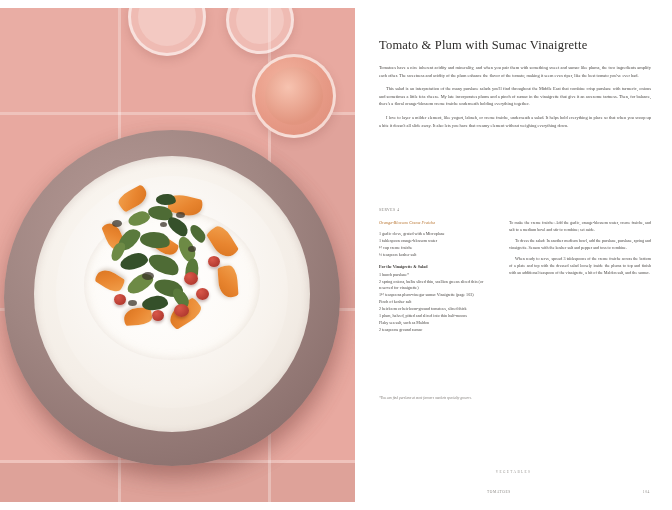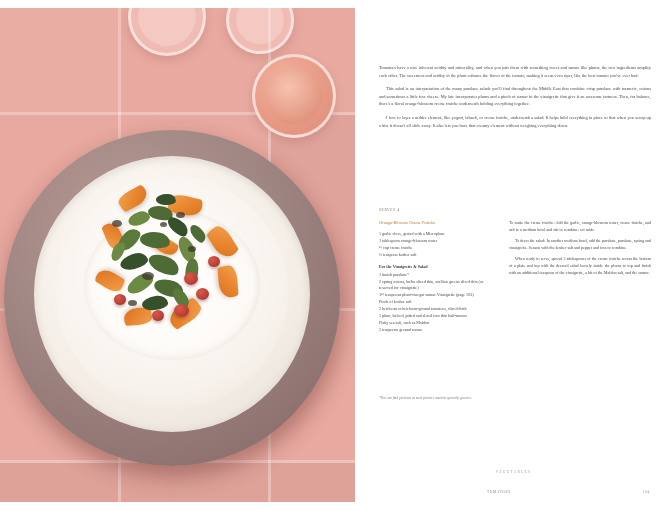--- a/index.html
+++ b/index.html
@@ -361,20 +361,21 @@
             <div class="seedblob" style="left:104px;top:46px;width:7px;height:5px;"></div>
           </div>
         </div>
       </div>
     </div>
 
     <div class="gutter-shadow"></div>
 
     <div class="text-page">
 
+      <div class="recipe-title">Tomato &amp; Plum with Sumac Vinaigrette</div>
 
       <div class="intro">
         <p>Tomatoes have a nice inherent acidity and minerality, and when you pair them with something sweet and sumac like plums, the two ingredients amplify each other. The sweetness and acidity of the plum enhance the flavor of the tomato, making it seem even riper, like the best tomato you've ever had.</p>
         <p>This salad is an interpretation of the many purslane salads you'll find throughout the Middle East that combine crisp purslane with turmeric, onions and sometimes a little feta cheese. My late incorporates plums and a pinch of sumac in the vinaigrette that give it an awesome tartness. Then, for balance, there's a floral orange-blossom creme fraiche underneath holding everything together.</p>
         <p>I love to layer a milder element, like yogurt, labneh, or creme fraiche, underneath a salad. It helps hold everything in place so that when you scoop up a bite it doesn't all slide away. It also lets you have that creamy element without weighing everything down.</p>
       </div>
 
       <div class="serves">SERVES 4</div>
 
       <div class="columns">

